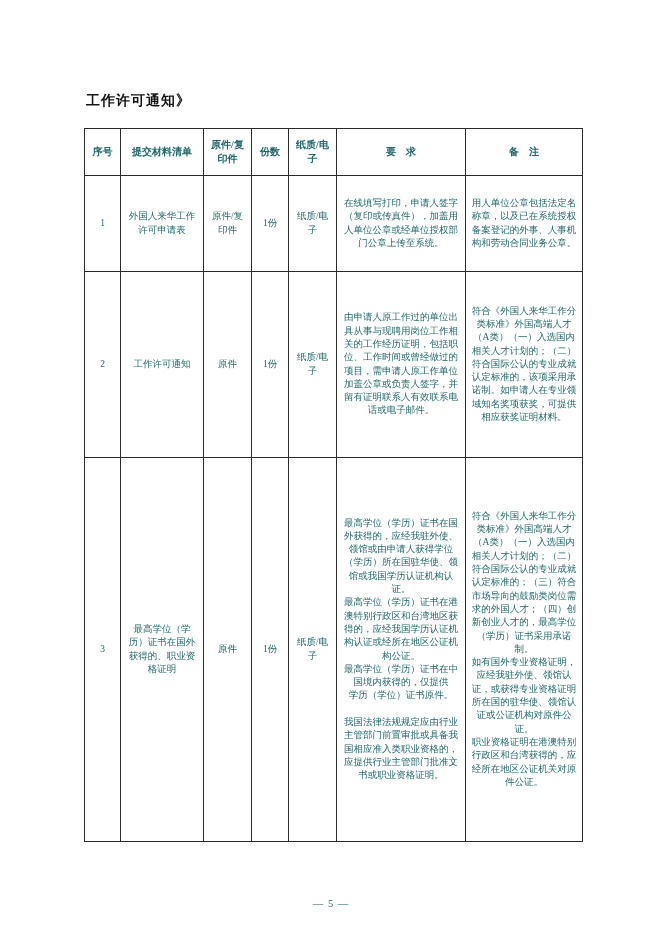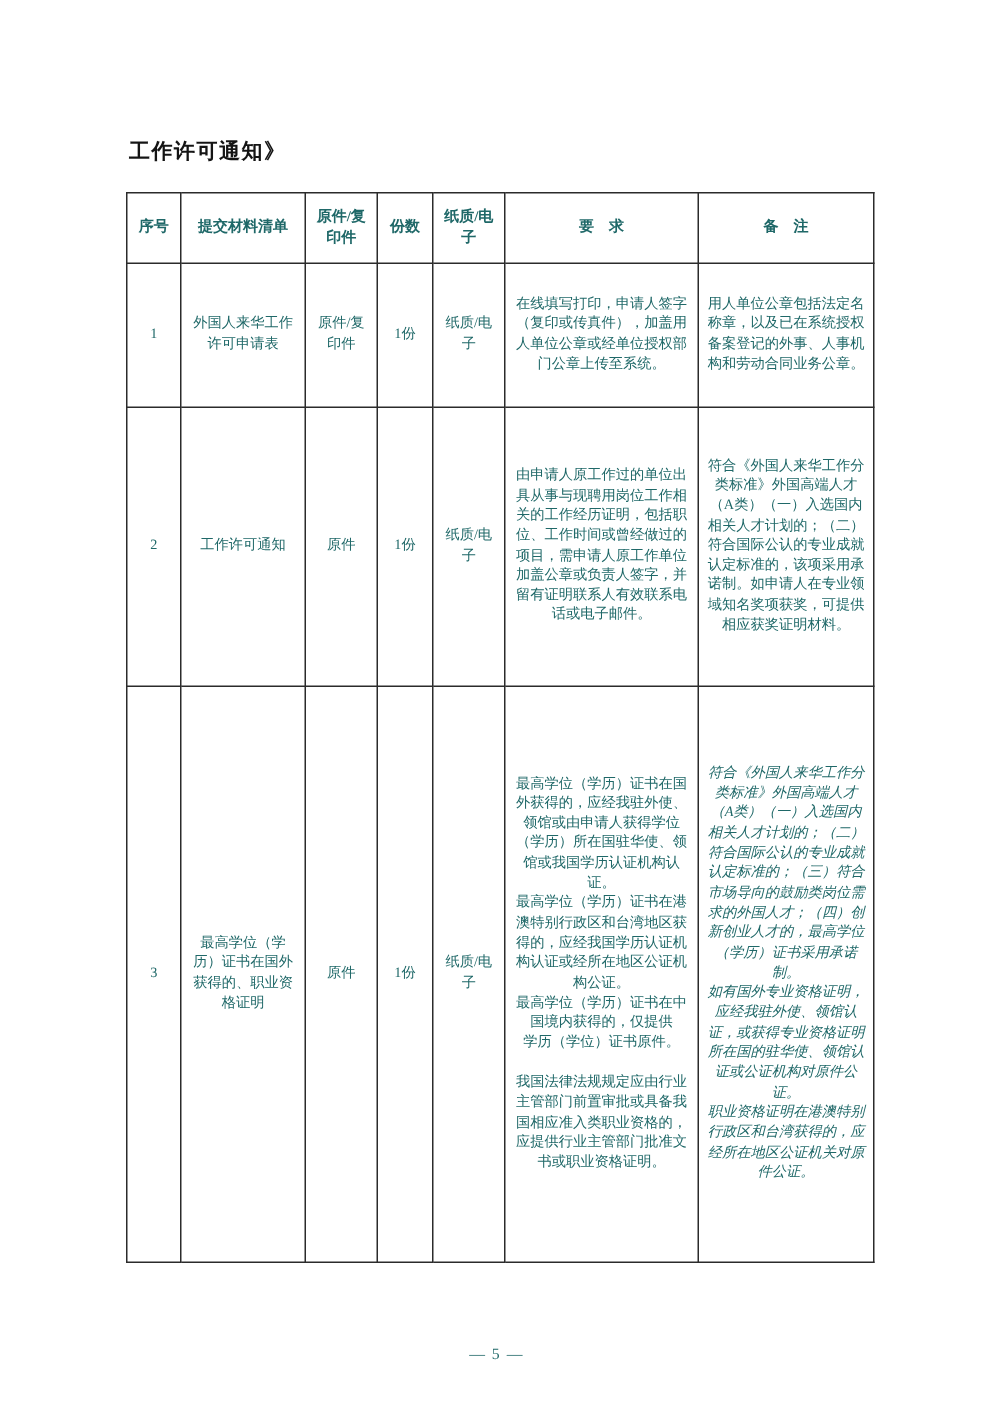--- a/index.html
+++ b/index.html
@@ -43,21 +43,21 @@
     text-align:center;
     font-size:10px;
     height:40px;
   }
   td.center{text-align:center;}
   td.long{
     text-align:center;
     vertical-align:middle;
     white-space:pre-wrap;
   }
-  td.remark-top{vertical-align:top;font-style:italic;}
+  td.remark-top{vertical-align:top;}
   tr.row-1{height:96px;}
   tr.row-2{height:186px;}
   tr.row-3{height:384px;}
   .page-number{
     position:absolute;
     left:0;right:0;
     top:898px;
     text-align:center;
     font-size:10.5px;
     color:#1f6868;

